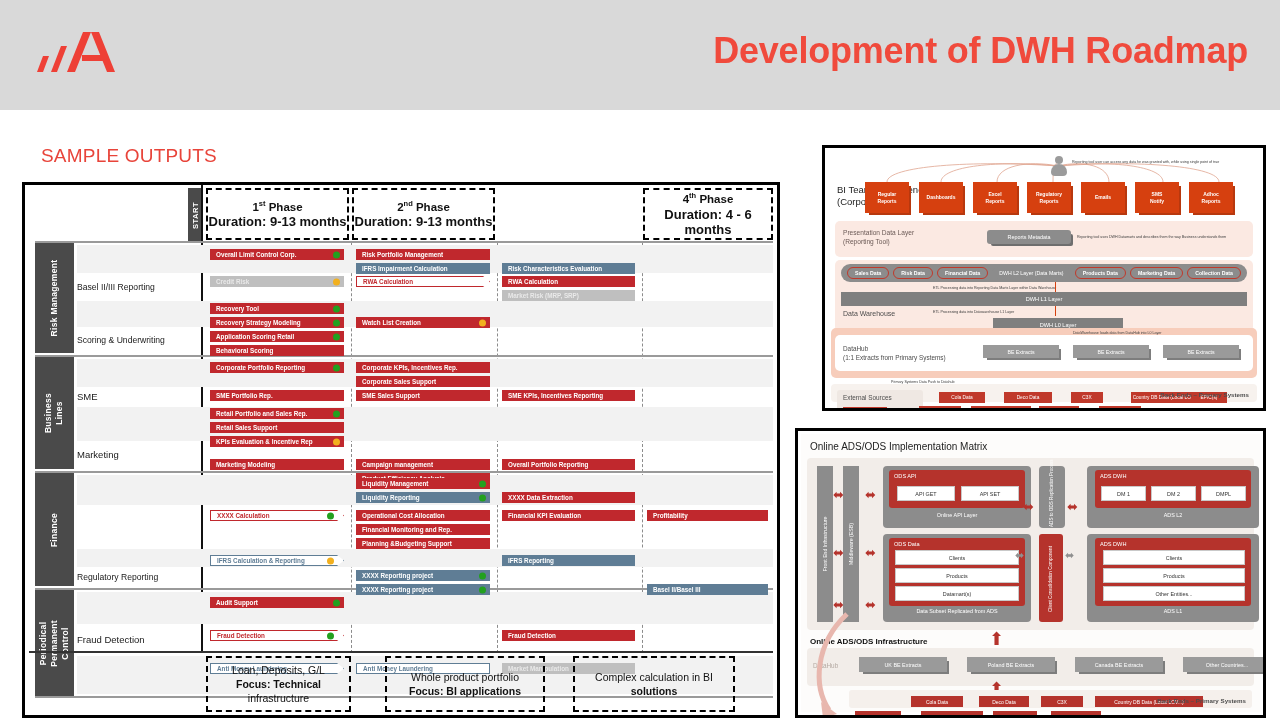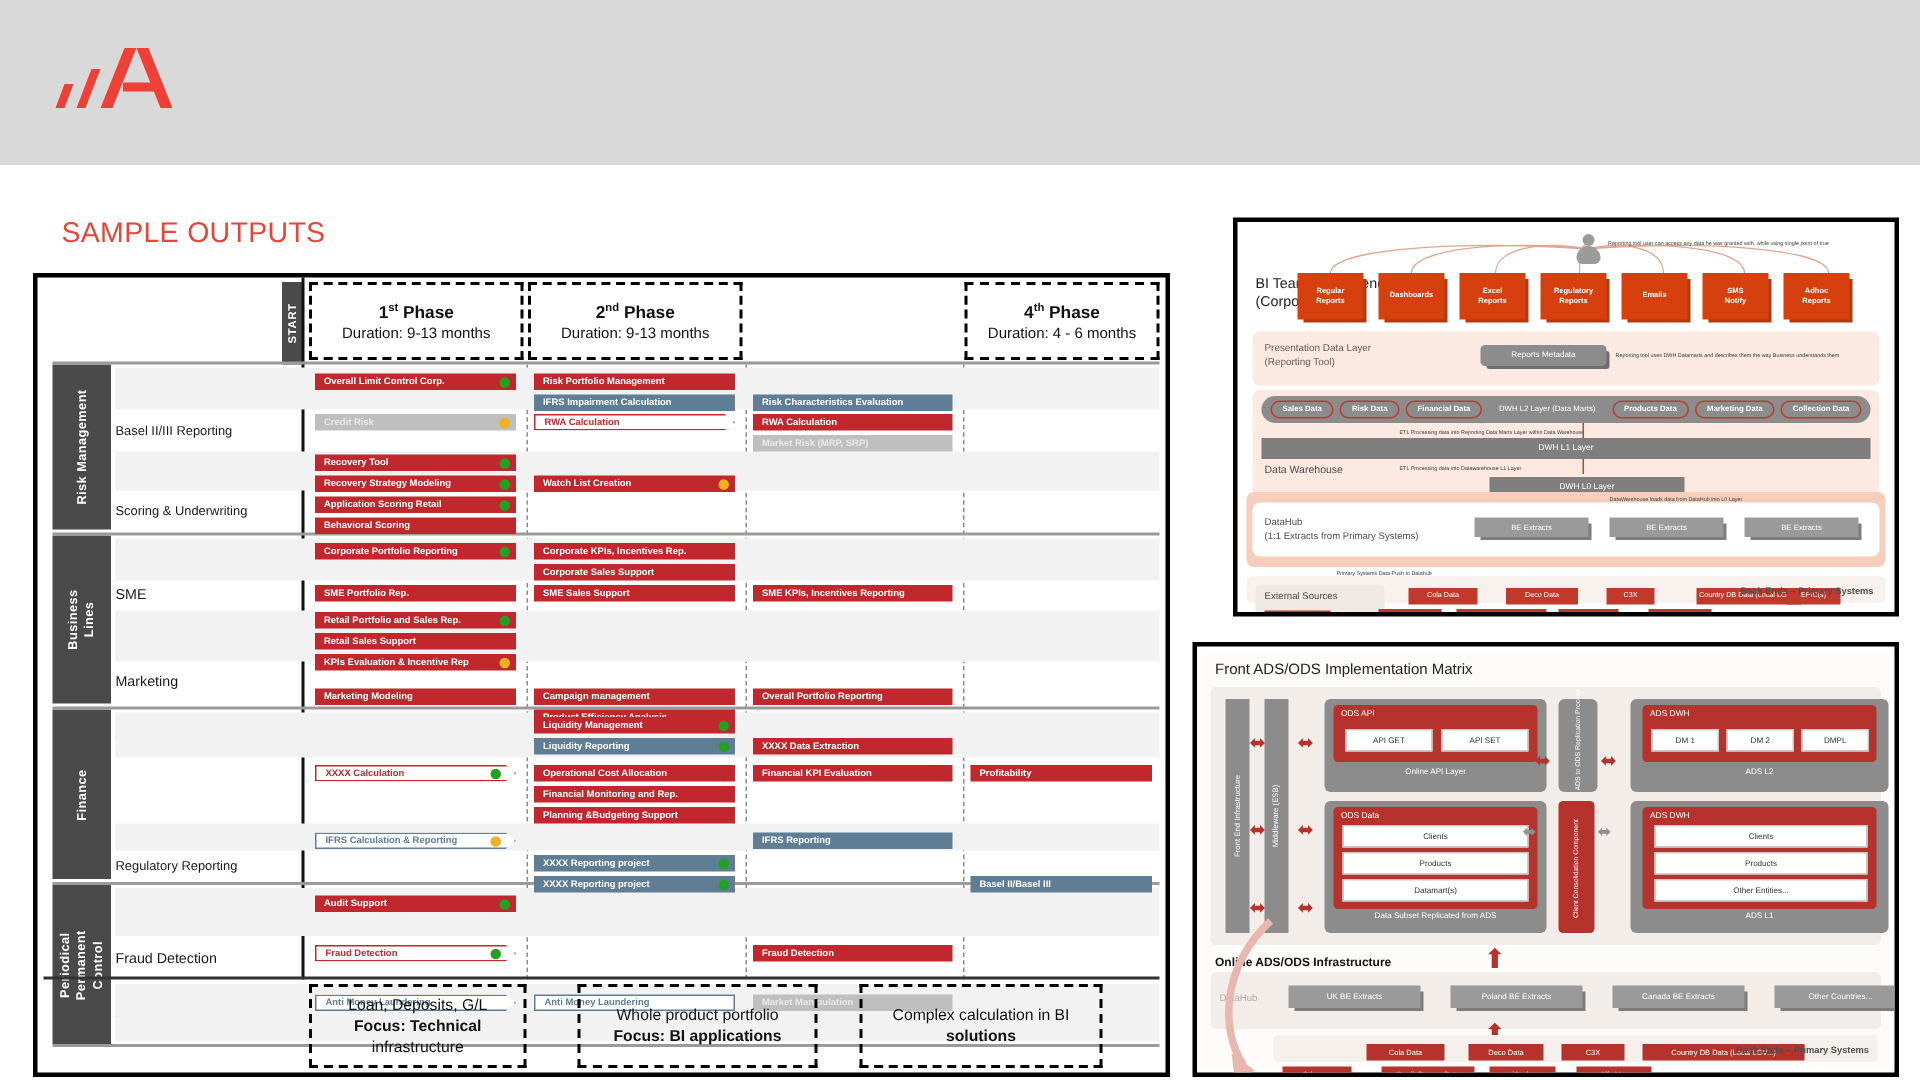--- a/index.html
+++ b/index.html
@@ -52,21 +52,21 @@
   #startline { position:absolute; left:176px; top:0px; bottom:62px; width:2px; background:#111; }
 
   
   .phase-hd {
     position:absolute; top:3px; height:52px;
     border:2px dashed #000; text-align:center;
     display:flex; flex-direction:column; justify-content:center; gap:2px;
   }
   .phase-hd .pname { font-size:11.5px; font-weight:bold; color:#111; }
   .phase-hd .pname sup { font-size:7.5px; }
-  .phase-hd .pdur { font-size:10px; font-weight:normal; color:#111; }
+  .phase-hd .pdur { font-size:13px; font-weight:bold; color:#111; }
 
   
   .grp {
     position:absolute; left:10px; width:39px;
     background:#4a4a4a; color:#fff;
     display:flex; align-items:center; justify-content:center;
   }
   .grp span {
     transform:rotate(-90deg); white-space:nowrap;
     font-size:8.5px; font-weight:bold; letter-spacing:0.3px; text-align:center;
@@ -237,20 +237,21 @@
 <body>
 
 <div id="header">
   <svg id="logo" viewBox="0 0 100 50">
     <polygon points="4,44 10,44 16,28 10,28" fill="#ee4036"></polygon>
     <polygon points="18,44 24,44 34,18 28,18" fill="#ee4036"></polygon>
     <polygon points="34,44 42,44 58,4 50,4" fill="#ee4036"></polygon>
     <polygon points="58,4 66,4 82,44 74,44" fill="#ee4036"></polygon>
     <rect x="49" y="27" width="22" height="6" fill="#ee4036"></rect>
   </svg>
+  <div id="title">Development of DWH Roadmap</div>
 </div>
 
 <div id="sample-outputs">SAMPLE OUTPUTS</div>
 
 <div id="roadmap">
   <div class="rm-inner" id="rm-inner">
       <div class="colsep" style="left:325.5px;"></div>
       <div class="colsep" style="left:471.5px;"></div>
       <div class="colsep" style="left:616.5px;"></div>
       <div id="startbar">
@@ -559,21 +560,21 @@
         <div class="d1-src" style="left:140px;top:22px;width:60px;">Credit Bureau Data</div>
         <div class="d1-src" style="left:208px;top:22px;width:40px;">iScala</div>
         <div class="d1-src" style="left:268px;top:22px;width:42px;">Alfa Vox</div>
         <div id="d1-backlbl">Back Ends – Primary Systems</div>
       </div>
     </div>
 </div>
 
 <div id="diag2">
   <div id="d2pane">
-      <div id="d2-title">Front ADS/ODS Implementation Matrix</div>
+      <div id="d2-title">Online ADS/ODS Implementation Matrix</div>
       <div id="d2-main">
         <div class="d2-col" style="left:10px;top:8px;height:156px;">
           <span>Front End Infrastructure</span>
         </div>
         <div class="d2-col" style="left:36px;top:8px;height:156px;">
           <span>Middleware (ESB)</span>
         </div>
         <div class="d2-arrow" style="left:26px;top:30px;">⬌</div>
         <div class="d2-arrow" style="left:26px;top:88px;">⬌</div>
         <div class="d2-arrow" style="left:26px;top:140px;">⬌</div>

